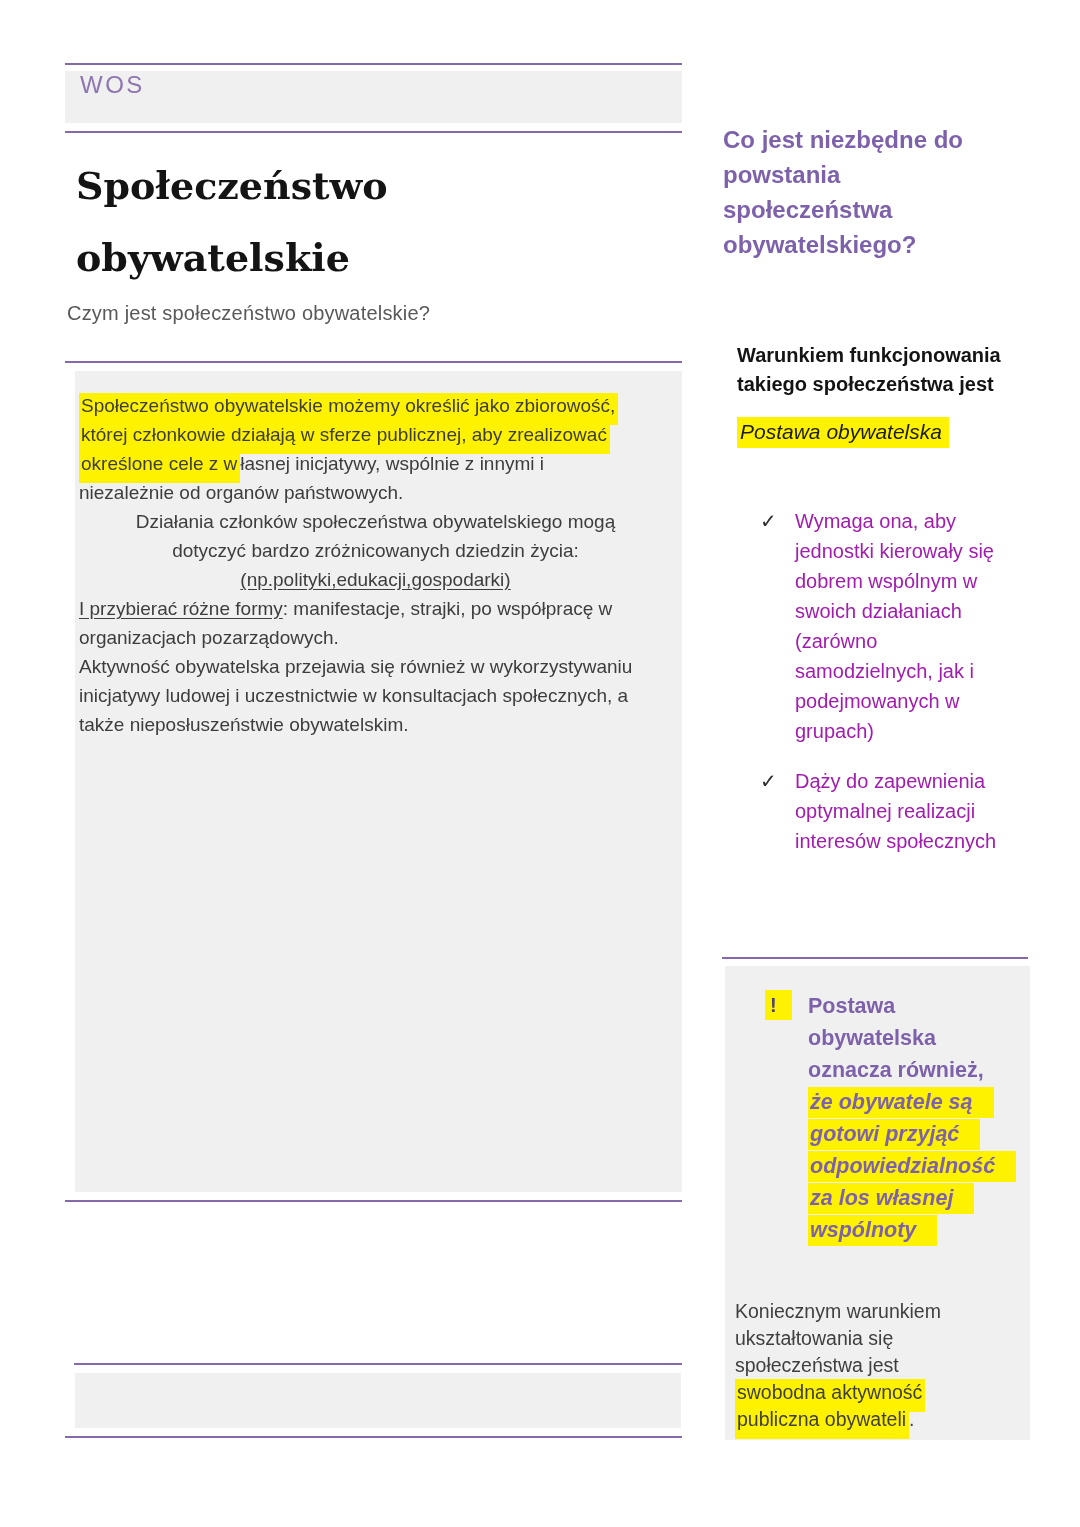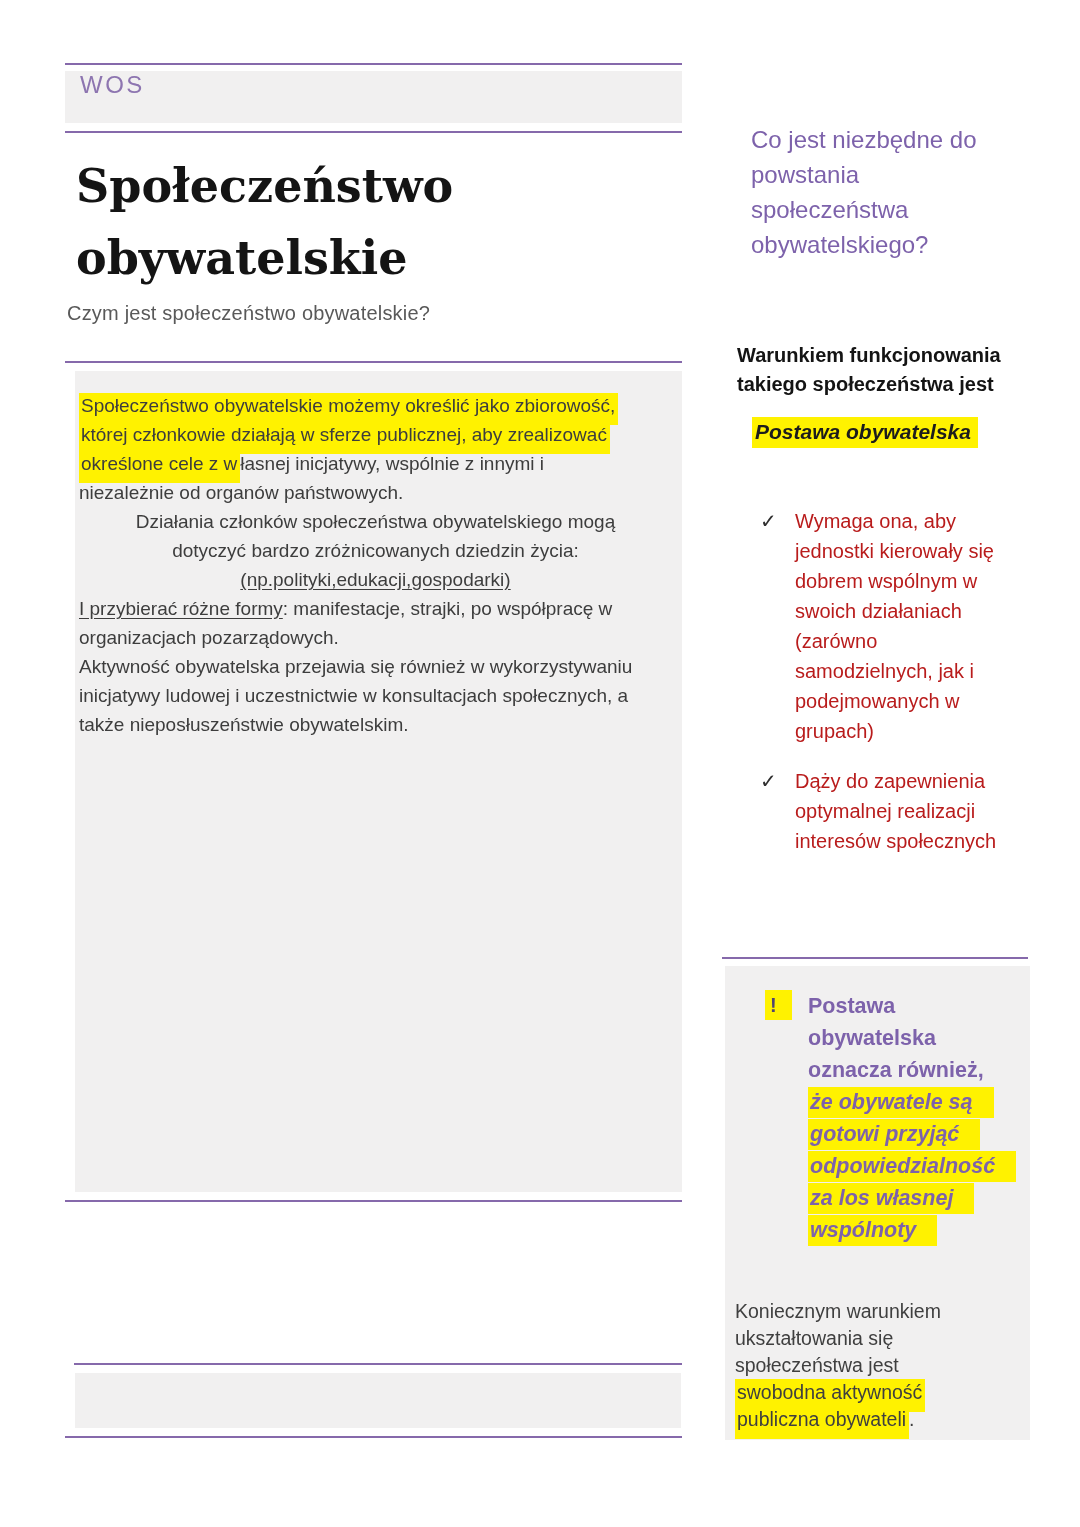--- a/index.html
+++ b/index.html
@@ -25,21 +25,21 @@
   .wos-bar{
     left:65px;top:71px;width:617px;height:52px;
     display:flex;padding-left:15px;
   }
   .wos-label{
     font-size:24px;color:var(--wos-purple);letter-spacing:2.5px;font-weight:400;
   }
   .page-title{
     position:absolute;left:76px;top:150px;width:560px;
     font-family:"DejaVu Serif", serif;font-weight:bold;
-    font-size:46px;line-height:72px;color:var(--title-black);
+    font-size:38px;line-height:72px;color:var(--title-black);
   }
   .page-subtitle{
     position:absolute;left:67px;top:302px;
     font-size:20px;color:var(--subtitle-gray);letter-spacing:.2px;
   }
   .main-box{
     left:75px;top:371px;width:607px;height:821px;
     padding:20px 10px 0 4px;
     font-size:19px;line-height:29px;color:var(--body-gray);
   }
@@ -49,40 +49,40 @@
   .p-forms{margin-bottom:49px;}
 
   .hl{background:var(--highlight-yellow);padding:2px 3px 9px 2px;box-decoration-break:clone;-webkit-box-decoration-break:clone;}
   .ul{text-decoration:underline;text-underline-offset:3px;}
 
   .thin-divider{position:absolute;left:74px;top:1363px;width:608px;height:2px;background:var(--divider-purple);}
   .bottom-bar{left:75px;top:1373px;width:606px;height:55px;}
 
   
   .side-heading{
-    position:absolute;left:751px;top:122px;width:285px;
-    font-size:24px;line-height:35px;font-weight:normal;color:var(--accent-purple);
+    position:absolute;left:723px;top:122px;width:285px;
+    font-size:24px;line-height:35px;font-weight:bold;color:var(--accent-purple);
   }
   .side-intro{
     position:absolute;left:737px;top:341px;width:295px;
     font-size:20px;line-height:29px;font-weight:bold;color:#141414;
   }
   .side-term{
     position:absolute;left:737px;top:417px;
-    font-size:21px;font-weight:bold;font-style:italic;color:#1c1c1c;
-    background:var(--highlight-yellow);padding:3px 7px 4px 3px;margin-left:15px;
+    font-size:21px;font-weight:normal;font-style:italic;color:#1c1c1c;
+    background:var(--highlight-yellow);padding:3px 7px 4px 3px;
   }
   .checklist{position:absolute;left:737px;top:506px;width:293px;}
   .check-item{display:flex;margin:0 0 20px 0;}
   .check-icon{
     width:58px;flex:0 0 58px;padding-left:23px;
     font-size:20px;line-height:30px;color:#2e2e2e;
   }
   .check-text{
-    flex:1;font-size:20px;line-height:30px;color:#b91c1c;
+    flex:1;font-size:20px;line-height:30px;color:#a21caf;
   }
   .side-divider{left:722px;top:957px;width:306px;}
   .note-box{
     left:725px;top:966px;width:305px;height:474px;
   }
   .note-row{display:flex;padding:24px 0 0 40px;}
   .note-marker{
     flex:0 0 27px;width:27px;height:30px;background:var(--highlight-yellow);
     font-size:20px;font-weight:bold;color:#4f4470;padding-left:5px;line-height:30px;
   }

